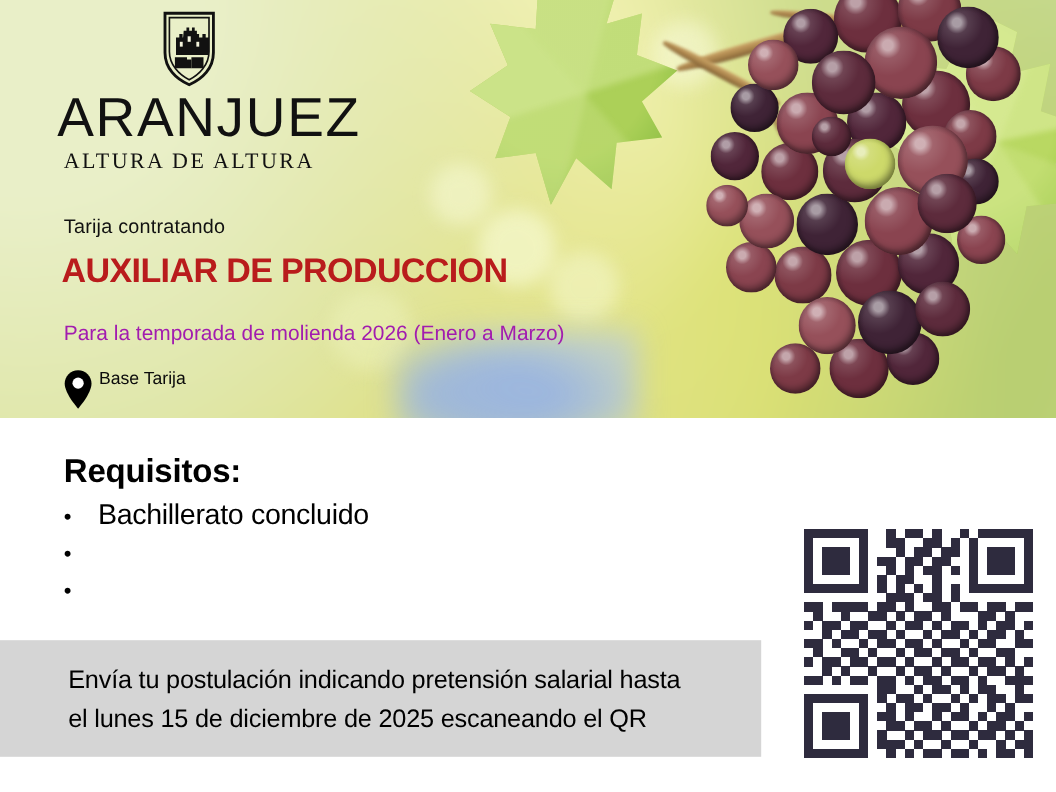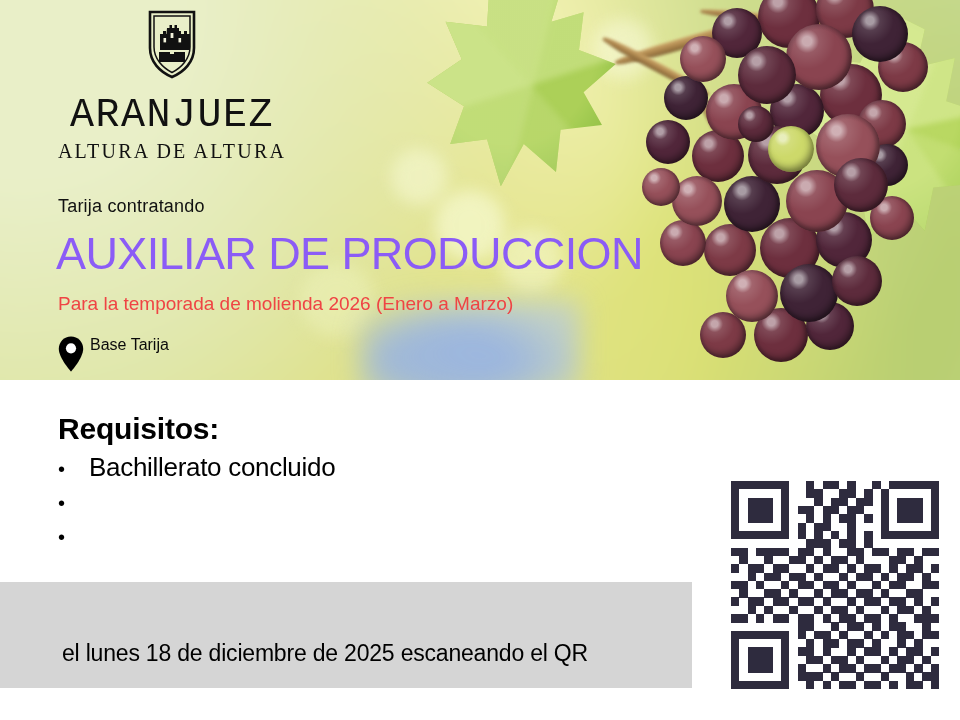--- a/index.html
+++ b/index.html
@@ -170,27 +170,27 @@
   .logo-block {
     position: absolute;
     left: 52px;
     top: 8px;
     width: 240px;
     text-align: center;
     color: #0d0d0d;
   }
   .crest { display: block; margin: 0 auto; }
   .logo-word {
-    font-family: Liberation Mono, monospace;
-    font-size: 40px;
+    font-family: Liberation Sans, sans-serif;
+    font-size: 50px;
     line-height: 1;
     letter-spacing: 1.5px;
     font-variant: small-caps;
     font-weight: 400;
-    margin-top: 16px;
+    margin-top: 2px;
     color: #111111;
   }
   .logo-sub {
     font-family: "Liberation Serif", serif;
     font-size: 20px;
     line-height: 1;
     letter-spacing: 2.2px;
     font-variant: small-caps;
     margin-top: 5px;
     color: #111111;
@@ -201,32 +201,32 @@
     left: 58px;
     top: 196px;
     font-size: 18px;
     color: #111111;
     letter-spacing: .2px;
   }
   .job-title {
     position: absolute;
     left: 56px;
     top: 228px;
-    font-size: 45px;
-    font-weight: normal;
+    font-size: 31px;
+    font-weight: bold;
     letter-spacing: -0.6px;
-    color: #8b5cf6;
+    color: #b91c1c;
     white-space: nowrap;
   }
   .subtitle {
     position: absolute;
     left: 58px;
     top: 293px;
     font-size: 19px;
-    color: #ef4444;
+    color: #a21caf;
     white-space: nowrap;
   }
   .location-row {
     position: absolute;
     left: 58px;
     top: 336px;
     display: flex;
     align-items: flex-start;
     gap: 6px;
   }
@@ -385,21 +385,22 @@
       <li class="req-item">
         <span class="req-bullet">•</span>
       </li>
       <li class="req-item">
         <span class="req-bullet">•</span>
       </li>
     </ul>
   </div>
 
   <div class="cta-box">
-    <div class="cta-line l2">el lunes 18 de diciembre de 2025  escaneando el QR</div>
+    <div class="cta-line l1">Envía tu postulación indicando pretensión salarial  hasta</div>
+    <div class="cta-line l2">el lunes 15 de diciembre de 2025  escaneando el QR</div>
   </div>
 
   <div class="qr-wrap">
     <svg class="qr-svg" viewBox="0 0 25 25" shape-rendering="crispEdges">
         <rect x="0" y="0" width="25" height="25" fill="#ffffff"></rect>
         <rect x="0" y="0" width="1.02" height="1.02" fill="#2e2b3e"></rect>
         <rect x="1" y="0" width="1.02" height="1.02" fill="#2e2b3e"></rect>
         <rect x="2" y="0" width="1.02" height="1.02" fill="#2e2b3e"></rect>
         <rect x="3" y="0" width="1.02" height="1.02" fill="#2e2b3e"></rect>
         <rect x="4" y="0" width="1.02" height="1.02" fill="#2e2b3e"></rect>

